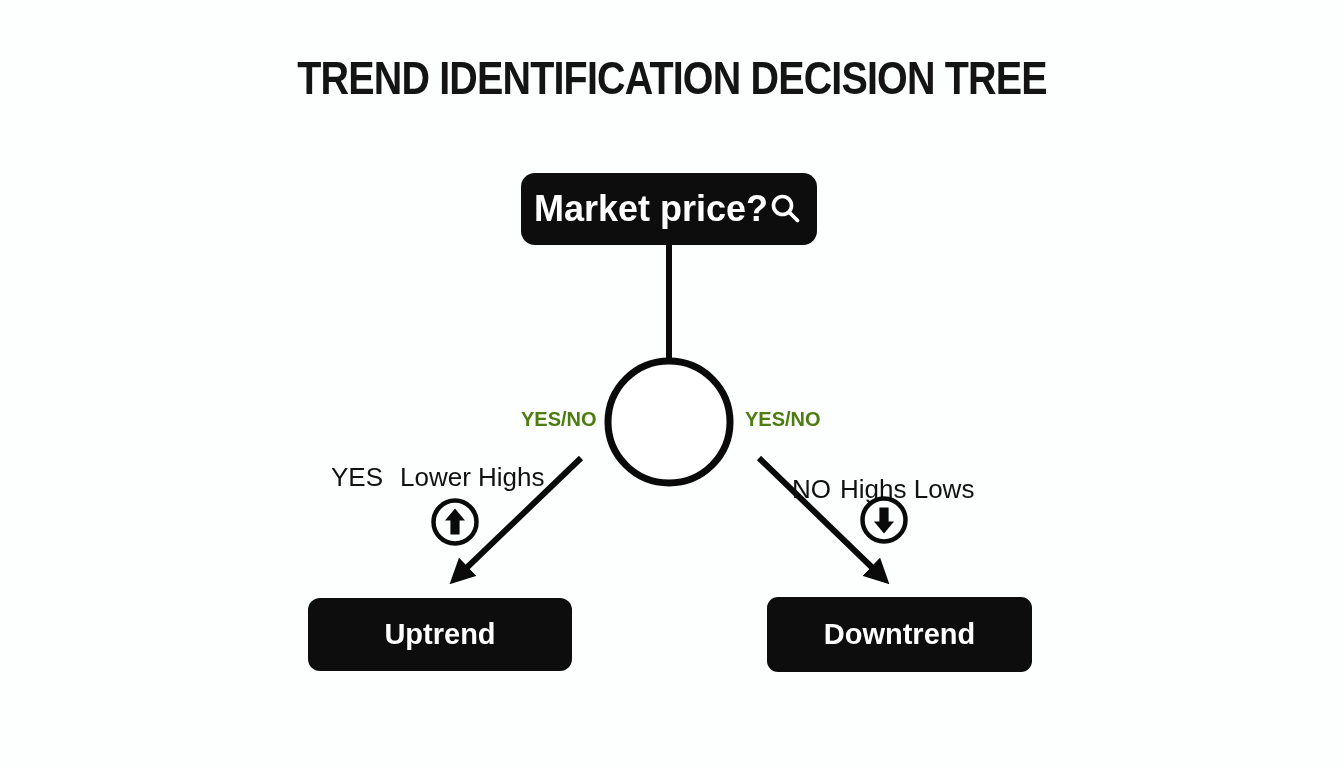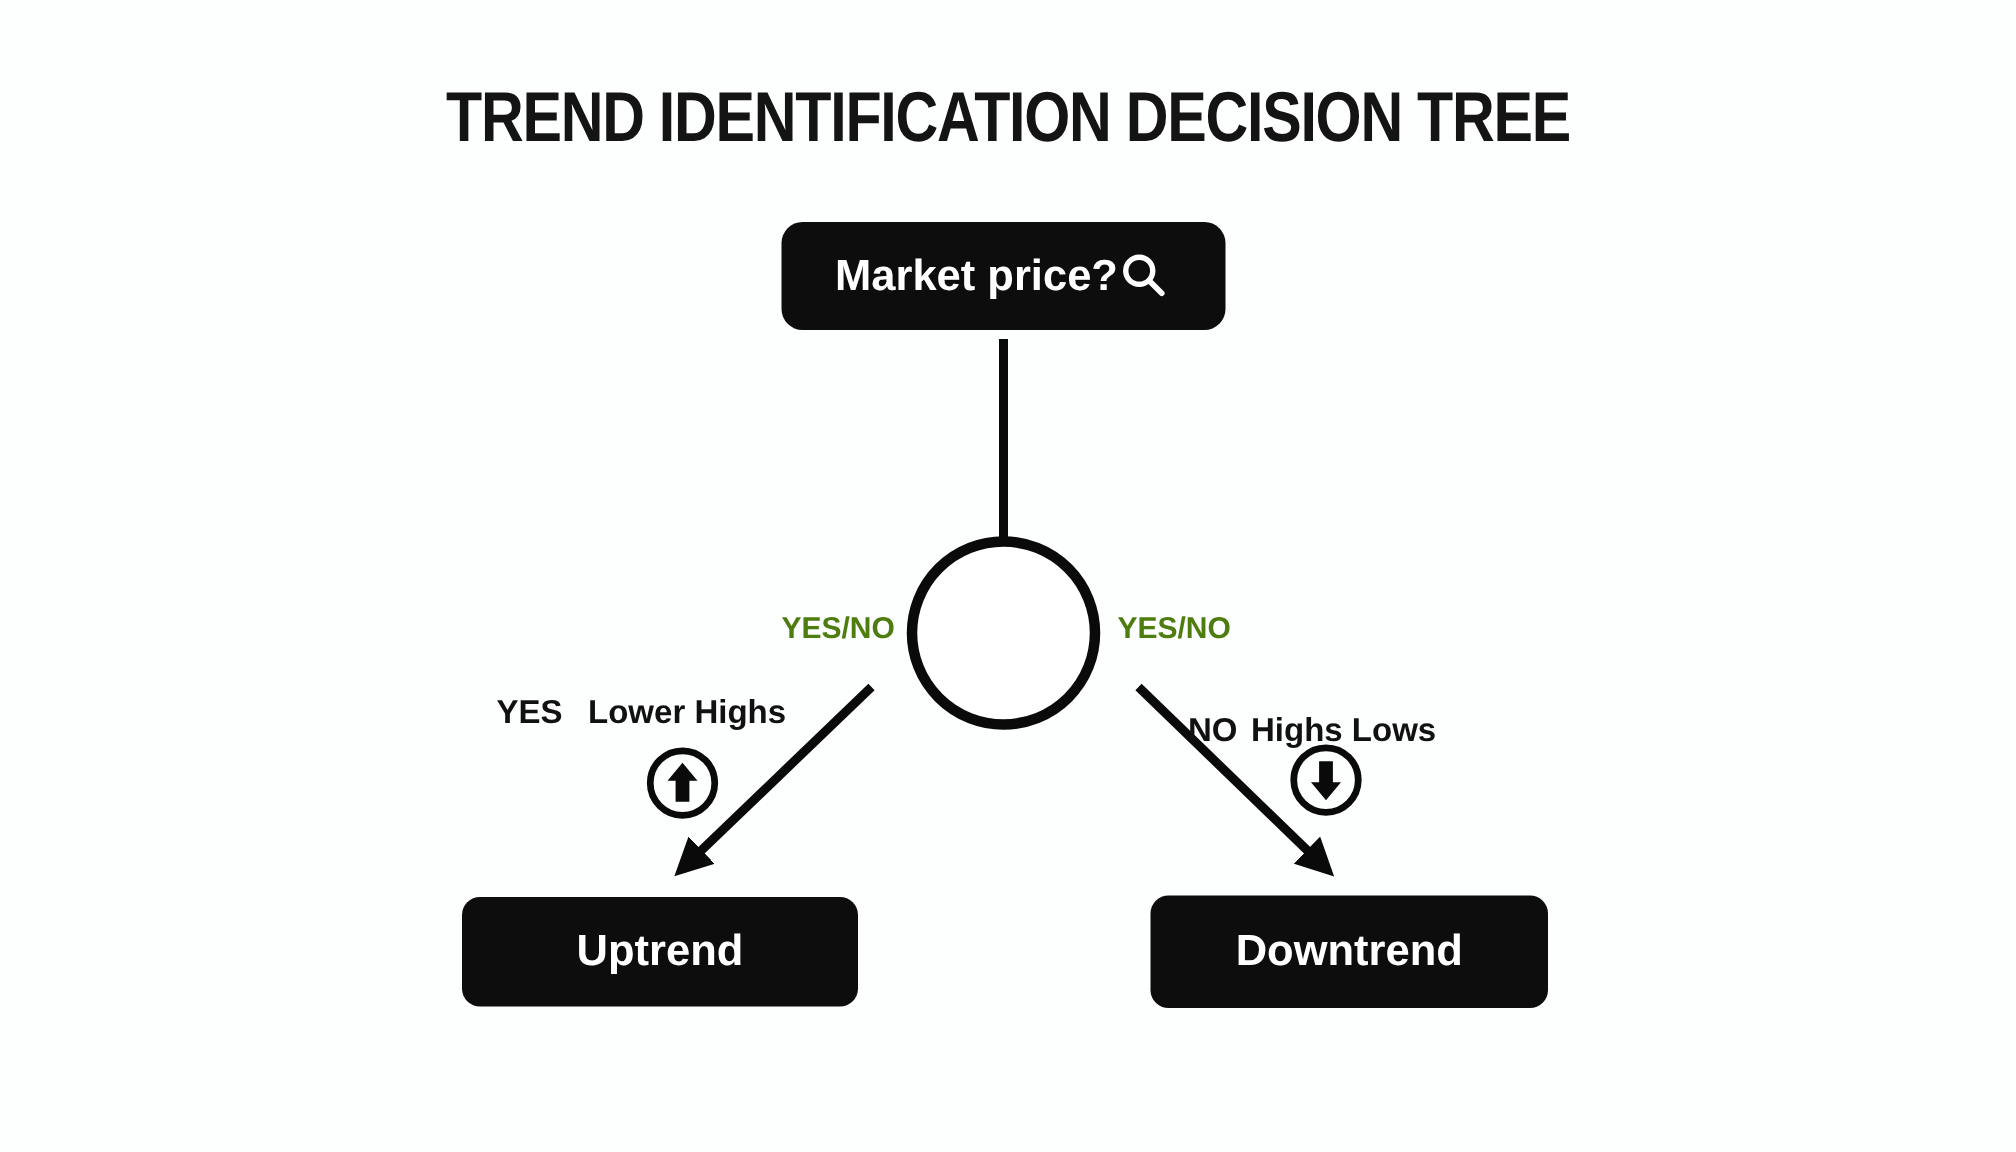--- a/index.html
+++ b/index.html
@@ -30,45 +30,45 @@
   .node-box {
     background: #0d0d0d;
     color: #ffffff;
     border-radius: 14px;
     display: flex;
     align-items: center;
     justify-content: center;
     font-weight: bold;
   }
   .root-node {
-    left: 521px; top: 148px;
+    left: 521px; top: 173px;
     width: 296px; height: 72px;
     gap: 0;
-    font-size: 29px;
+    font-size: 36px;
   }
   .result-node { font-size: 29px; border-radius: 12px; }
   .uptrend-node   { left: 308px; top: 598px; width: 264px; height: 73px; }
-  .downtrend-node { left: 767px; top: 597px; width: 265px; height: 75px; }
+  .downtrend-node { left: 767px; top: 597px; width: 265px; height: 75px; border-radius: 11px; }
 
   .connector-layer { left: 0; top: 0; }
 
   .yesno-label {
     font-size: 20px;
     font-weight: bold;
     color: #4d7c0f;
     white-space: nowrap;
   }
   .yesno-left  { left: 521px; top: 408px; }
   .yesno-right { left: 745px; top: 408px; }
 
   .branch-label {
     display: flex;
     align-items: baseline;
-    font-size: 22px;
-    font-weight: bold;
+    font-size: 26px;
+    font-weight: normal;
     color: #111111;
     white-space: nowrap;
   }
   .branch-left  { left: 331px; top: 462px; gap: 17px; }
   .branch-right { left: 792px; top: 462px; gap: 9px; margin-top: 12px; }
 
   .trend-icon { line-height: 0; }
   .trend-icon-up   { left: 430px; top: 497px; }
   .trend-icon-down { left: 859px; top: 495px; }
 </style>

